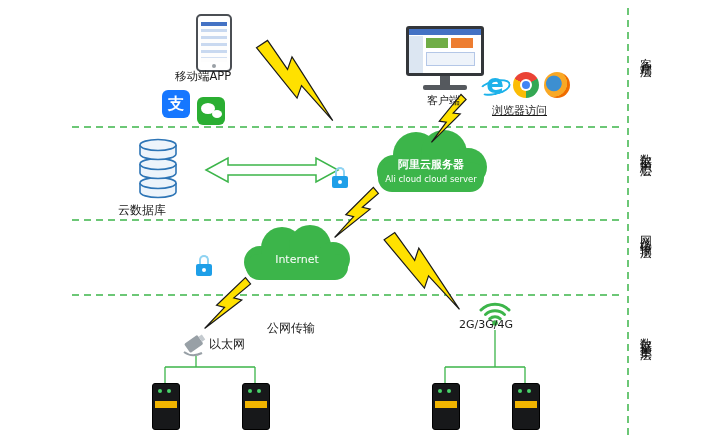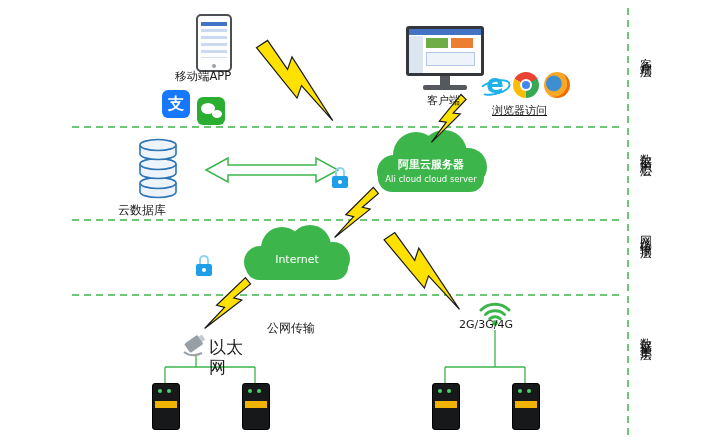--- a/index.html
+++ b/index.html
@@ -170,21 +170,21 @@
     <span class="shackle"></span>
     <span class="lbody"></span>
   </div>
   <div class="lock" style="left:196px;top:255px;">
     <span class="shackle"></span>
     <span class="lbody"></span>
   </div>
 
   <div class="label" style="left:267px;top:273px;width:62px;font-size:12px;margin-top:48px;">公网传输</div>
 
-  <div class="label" style="left:209px;top:337px;width:44px;font-size:17px;">以太网</div>
+  <div class="label" style="left:209px;top:337px;width:44px;font-size:12px;">以太网</div>
   <div class="label" style="left:459px;top:318px;width:72px;font-size:11px;">2G/3G/4G</div>
 
   <div class="device" style="left:152px;top:383px;"></div>
   <div class="device" style="left:242px;top:383px;"></div>
   <div class="device" style="left:432px;top:383px;"></div>
   <div class="device" style="left:512px;top:383px;"></div>
 
   <div class="layer-label" style="left:637px;top:48px;">客户端层</div>
   <div class="layer-label" style="left:637px;top:144px;">数据中心层</div>
   <div class="layer-label" style="left:637px;top:226px;">网络传输层</div>

